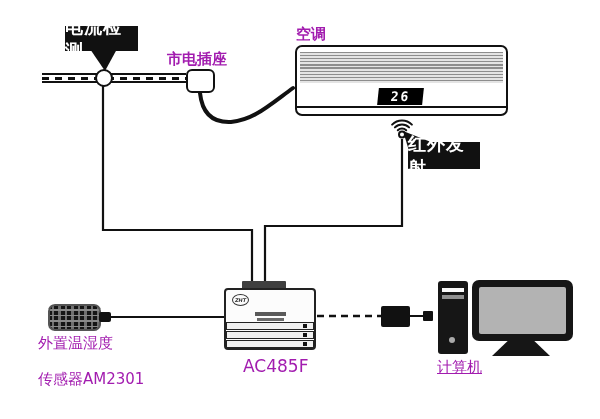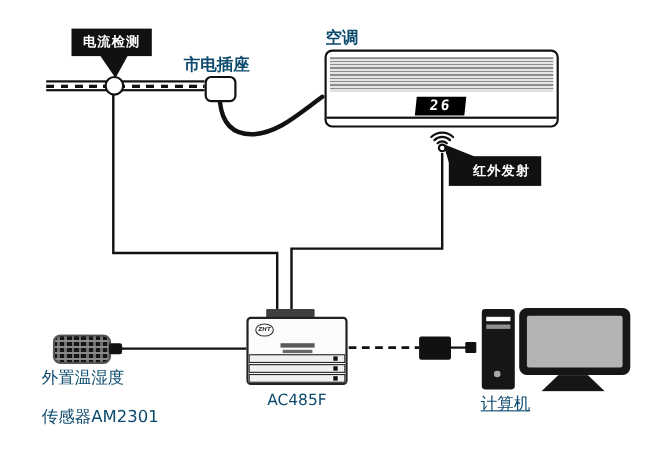--- a/index.html
+++ b/index.html
@@ -2,25 +2,25 @@
 <html><head>
 <meta charset="utf-8">
 <style>
   html,body{margin:0;padding:0;}
   body{
     width:600px;height:419px;position:relative;background:#ffffff;overflow:hidden;
     font-family:"DejaVu Sans","Liberation Sans",sans-serif;color:#111;
   }
   
   .bubble{
-    position:absolute;background:#111;color:#fff;font-weight:bold;font-size:12px;
+    position:absolute;background:#111;color:#fff;font-weight:bold;font-size:18px;
     display:flex;align-items:center;justify-content:center;letter-spacing:1px;z-index:5;
   }
   
-  .lbl{position:absolute;font-size:15px;color:#0c4a6e;white-space:nowrap;z-index:4;}
+  .lbl{position:absolute;font-size:15px;color:#a21caf;white-space:nowrap;z-index:4;}
   .lbl.bold{font-weight:bold;}
   
   .powerline{
     position:absolute;left:42px;top:73px;width:144px;height:10px;box-sizing:border-box;
     border-top:2px solid #111;border-bottom:2px solid #111;background:#fff;z-index:2;
     background-image:repeating-linear-gradient(90deg,#111 0 7px,#fff 7px 13px);
     background-size:100% 3px;background-position:0 center;background-repeat:no-repeat;
   }
   .ct-circle{
     position:absolute;left:95px;top:69px;width:14px;height:14px;border:2.5px solid #111;
@@ -127,42 +127,42 @@
 
 <div class="lbl bold" style="left:296px;top:25px;">空调</div>
 <div class="ac">
   <div class="ac-vents"></div>
   <div class="ac-display">
     <span>26</span>
   </div>
   <div class="ac-bottomline"></div>
 </div>
 
-<div class="bubble" style="left:408px;top:142px;width:72px;height:27px;padding-left:12px;">
+<div class="bubble" style="left:408px;top:142px;width:72px;height:27px;">
   <span>红外发射</span>
 </div>
 
 <div class="ctl-tab"></div>
 <div class="ctl-body">
   <div class="ctl-logo">
     <span>ZHT</span>
   </div>
   <div class="ctl-bar1"></div>
   <div class="ctl-bar2"></div>
   <div class="slat" style="top:32px;">
       <span class="dot"></span>
     </div>
   <div class="slat" style="top:41px;">
       <span class="dot"></span>
     </div>
   <div class="slat" style="top:50px;">
       <span class="dot"></span>
     </div>
 </div>
-<div class="lbl" style="left:243px;top:356px;font-size:14px;">AC485F</div>
+<div class="lbl" style="left:243px;top:356px;font-size:17px;">AC485F</div>
 
 <div class="converter"></div>
 <div class="usb-square"></div>
 
 <div class="tower">
   <div class="slot1"></div>
   <div class="slot2"></div>
   <div class="pwr"></div>
 </div>
 <div class="monitor">

